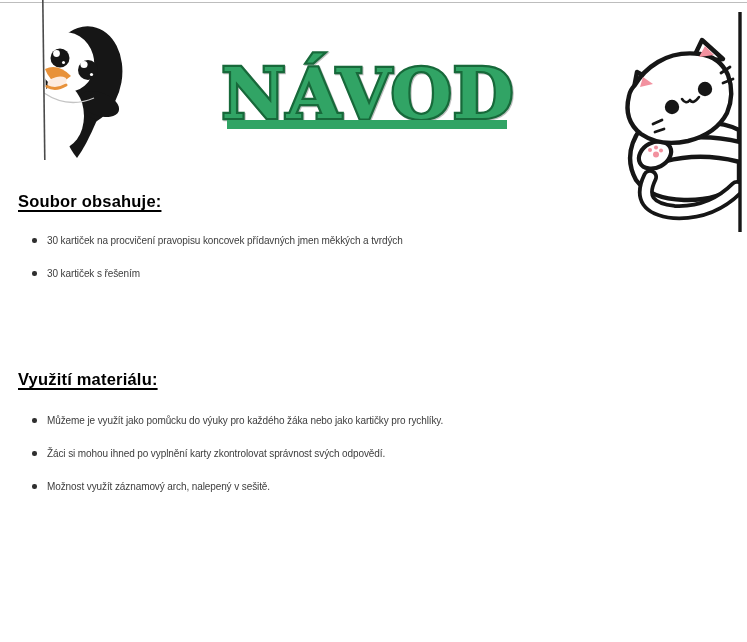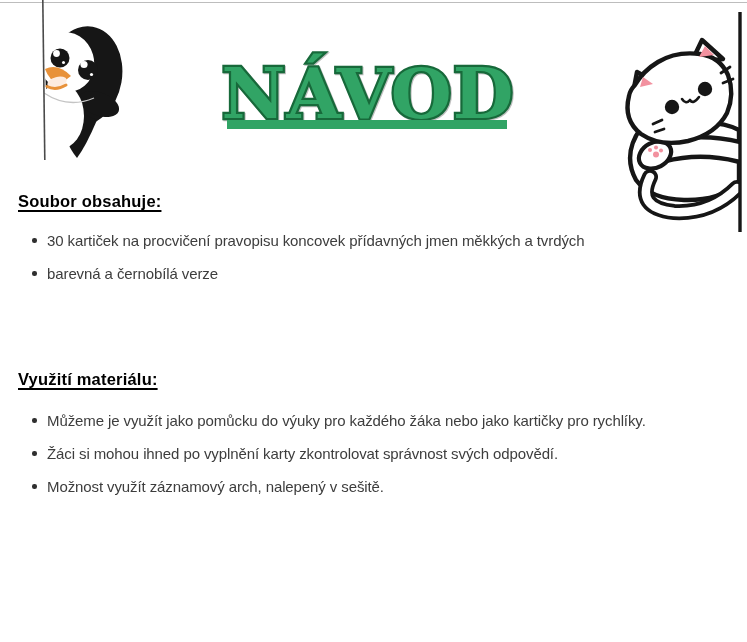--- a/index.html
+++ b/index.html
@@ -55,21 +55,21 @@
     letter-spacing: 0.2px;
   }
   .list { list-style: none; margin: 0; padding: 0; }
   .sec1 .list { margin-top: 16px; }
   .sec2 .list { margin-top: 18px; }
   .list li {
     position: relative;
     padding-left: 37px;
     margin-bottom: 6px;
     max-width: 672px;
-    font-size: 15px;
+    font-size: 10px;
     line-height: 27px;
     color: #3d3d3d;
     letter-spacing: -0.1px;
     white-space: pre-line;
   }
   .list li::before {
     content: "";
     position: absolute;
     left: 22px; top: 11px;
     width: 4.5px; height: 4.5px;
@@ -145,21 +145,21 @@
       <path d="M 721,73 L 730,67 M 723,83 L 733,79" stroke="#161616" stroke-width="2.8"></path>
       <path d="M 653,124 L 662,120 M 655,132 L 664,129" stroke="#161616" stroke-width="2.8"></path>
     </g>
     <line x1="740" y1="12" x2="740" y2="232" stroke="#161616" stroke-width="3.4"></line>
   </svg>
 
   <section class="sec sec1">
     <h2 class="heading">Soubor obsahuje:</h2>
     <ul class="list">
       <li>30 kartiček na procvičení pravopisu koncovek přídavných jmen měkkých a tvrdých</li>
-      <li>barevná a černobílá verze</li>
+      <li>30 kartiček s řešením</li>
     </ul>
   </section>
 
   <section class="sec sec2">
     <h2 class="heading">Využití materiálu:</h2>
     <ul class="list">
       <li>Můžeme je využít jako pomůcku do výuky pro každého žáka nebo jako kartičky pro rychlíky.</li>
       <li>Žáci si mohou ihned po vyplnění karty zkontrolovat správnost svých odpovědí.</li>
       <li>Možnost využít záznamový arch, nalepený v sešitě.</li>
     </ul>

